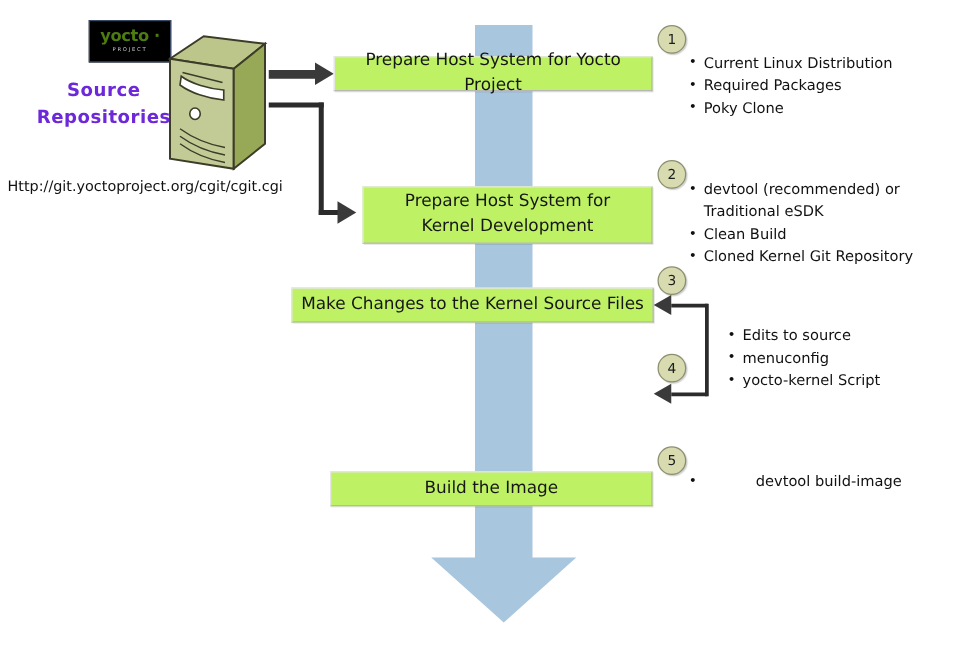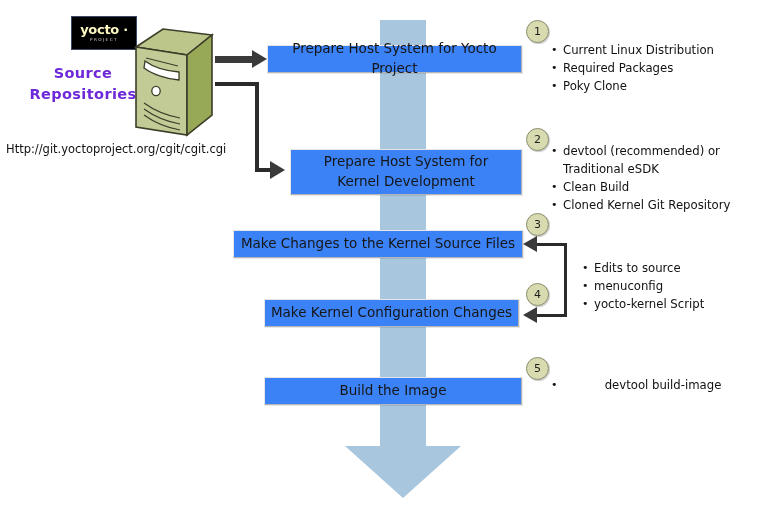--- a/index.html
+++ b/index.html
@@ -50,21 +50,21 @@
     background: #000000;
     border: 1px solid #3a4a66;
     box-sizing: border-box;
     display: flex;
     flex-direction: column;
     align-items: center;
     justify-content: center;
     line-height: 1;
   }
   .yocto-logo .yl-main {
-    color: #fef9c3;
+    color: #4d7c0f;
     font-size: 13px;
     font-weight: bold;
     letter-spacing: -0.3px;
     font-family: "DejaVu Sans", sans-serif;
   }
   .yocto-logo .yl-sub {
     color: #cfcfcf;
     font-size: 4.2px;
     letter-spacing: 1.4px;
     margin-top: 2px;
@@ -123,21 +123,21 @@
     border-right: 14px solid #3a3a3a;
   }
   .thin-line {
     position: absolute;
     background: #2b2b2b;
   }
 
   
   .pbox {
     position: absolute;
-    background: #3b82f6;
+    background: #bef264;
     border-top: 1px solid #e6e6e6;
     border-left: 1px solid #e6e6e6;
     border-right: 1px solid #b6b6b6;
     border-bottom: 1px solid #b6b6b6;
     box-sizing: border-box;
     display: flex;
     align-items: center;
     justify-content: center;
     text-align: center;
     font-size: 13.5px;
@@ -231,21 +231,20 @@
   <div class="thin-line" style="left:255px; top:82px; width:4px; height:90px;"></div>
   <div class="thin-line" style="left:255px; top:168px; width:18px; height:4px;"></div>
   <div class="arrowhead-right" style="left:270px; top:161px;"></div>
 
   <div class="pbox" style="left:267px; top:45px; width:255px; height:28px;">Prepare Host System for Yocto Project</div>
 
   <div class="pbox" style="left:233px; top:230px; width:290px; height:28px;">Make Changes to the Kernel Source Files</div>
 
   <div class="pbox" style="left:290px; top:149px; width:232px; height:46px; padding:0 14px;">Prepare Host System for Kernel Development</div>
 
-  <div class="pbox" style="left:264px; top:299px; width:255px; height:28px;">Make Kernel Configuration Changes</div>
 
   <div class="pbox" style="left:264px; top:377px; width:258px; height:28px;">Build the Image</div>
 
   <div class="thin-line" style="left:564px; top:243px; width:2.5px; height:74px;"></div>
   <div class="thin-line" style="left:537px; top:243px; width:29px; height:2.5px;"></div>
   <div class="thin-line" style="left:537px; top:314px; width:29px; height:2.5px;"></div>
   <div class="arrowhead-left" style="left:523px; top:236px;"></div>
   <div class="arrowhead-left" style="left:523px; top:307px;"></div>
 
   <div class="numcircle" style="left:526px; top:20px;">1</div>

